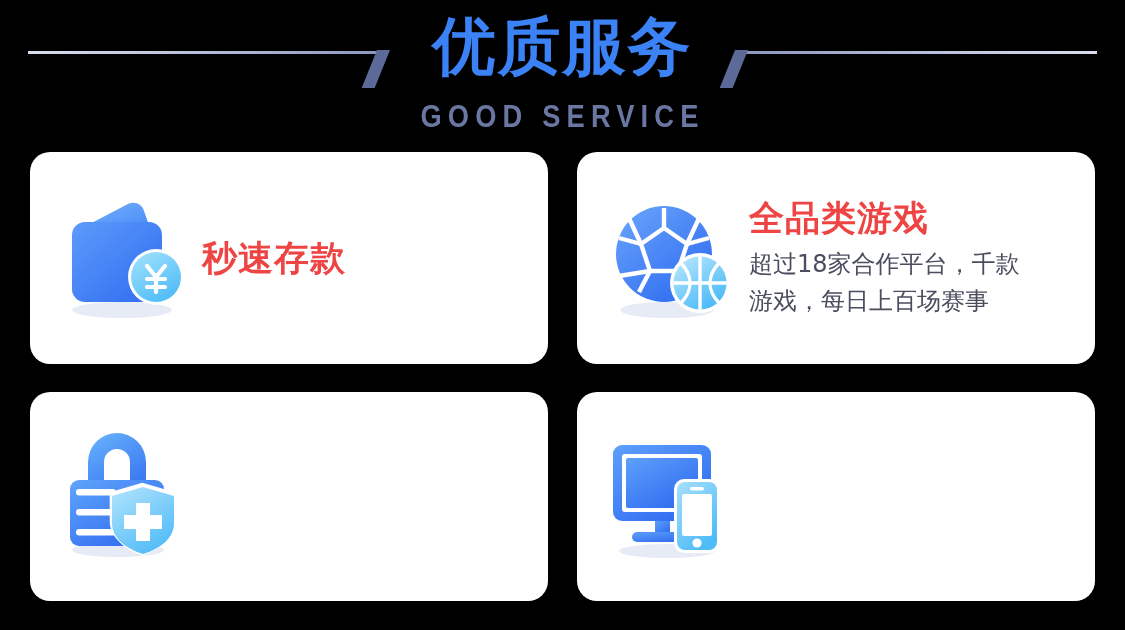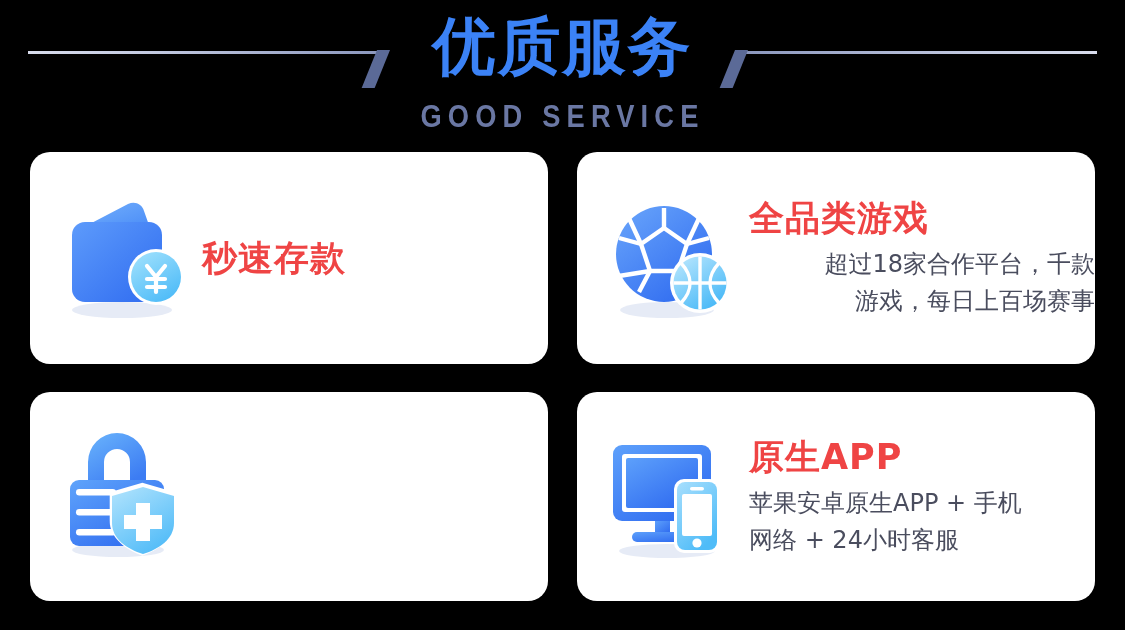--- a/index.html
+++ b/index.html
@@ -239,21 +239,21 @@
         <g stroke="#ffffff" stroke-width="3.4" fill="none">
           <path d="M95 64.5 L95 117.5"></path>
           <path d="M68.5 91 L121.5 91"></path>
           <path d="M76 71 C88 84 88 98 76 111"></path>
           <path d="M114 71 C102 84 102 98 114 111"></path>
         </g>
       </svg>
     </div>
     <div class="card-text">
       <div class="card-title">全品类游戏</div>
-      <div class="card-sub" style="white-space:pre-line;text-align:right;">超过18家合作平台，千款
+      <div class="card-sub" style="white-space:pre-line;">超过18家合作平台，千款
 游戏，每日上百场赛事</div>
     </div>
   </div>
 
   <div class="card">
     <div class="card-icon">
       <svg viewBox="0 0 132 132" width="132" height="132">
         <defs>
           <linearGradient id="lg1" x1="0" y1="0" x2="0.8" y2="1">
             <stop offset="0%" stop-color="#5fa4fb"></stop>
@@ -304,20 +304,15 @@
         <rect x="21" y="27" width="72" height="50" rx="2" fill="url(#mg1)"></rect>
         <rect x="50" y="90" width="15" height="14" fill="url(#mg1)"></rect>
         <rect x="27" y="101" width="62" height="10" rx="5" fill="url(#mg1)"></rect>
         <rect x="69" y="48" width="46" height="74" rx="10" fill="#ffffff"></rect>
         <rect x="72" y="51" width="40" height="68" rx="8" fill="url(#mg2)"></rect>
         <rect x="77" y="63" width="30" height="42" rx="2" fill="#ffffff"></rect>
         <rect x="85" y="56" width="14" height="3.6" rx="1.8" fill="#ffffff"></rect>
         <circle cx="92" cy="112" r="4.6" fill="#ffffff"></circle>
       </svg>
     </div>
-    <div class="card-text">
-      <div class="card-title">原生APP</div>
-      <div class="card-sub" style="white-space:pre-line;">苹果安卓原生APP + 手机
-网络 + 24小时客服</div>
-    </div>
   </div>
 
 </div>
 
 </body></html>

